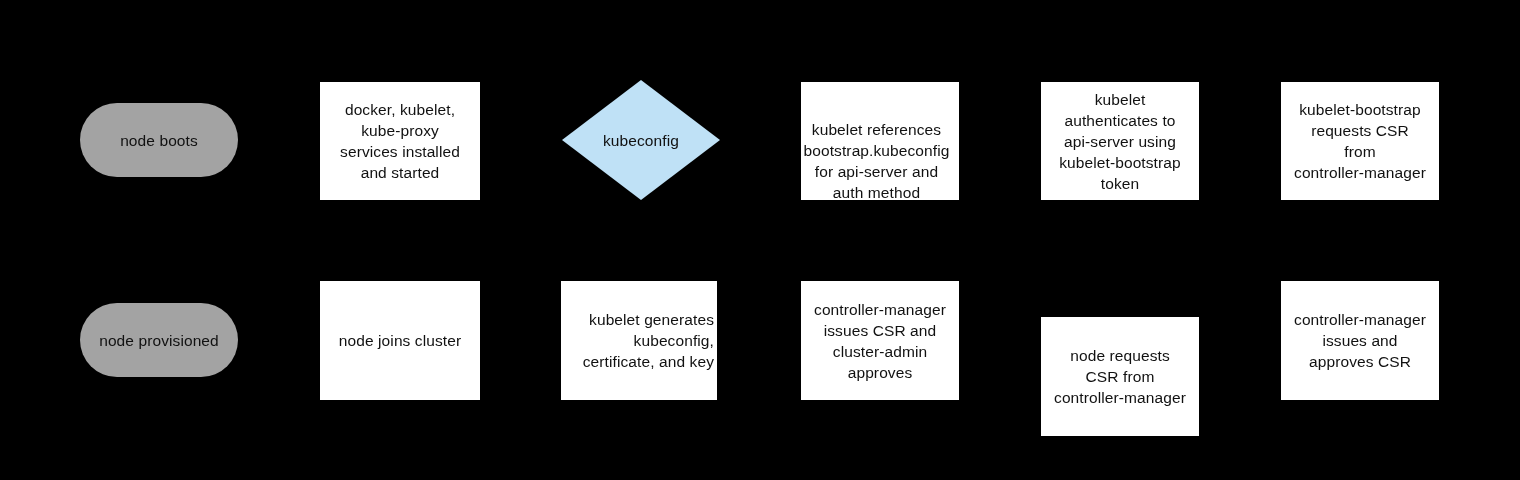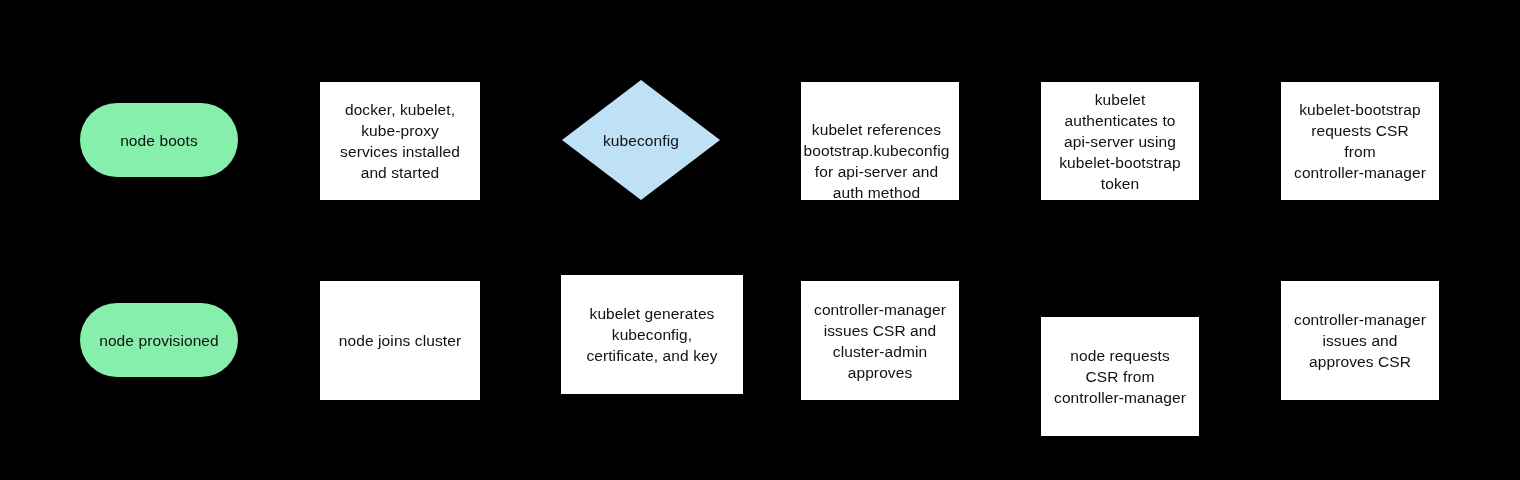--- a/index.html
+++ b/index.html
@@ -42,21 +42,21 @@
 
   
   .node.process {
     background: #ffffff;
     border: 1px solid #ffffff;
     padding: 0 2px;
   }
 
   
   .node.terminator {
-    background: #86efac;
+    background: #a3a3a3;
     border-radius: 38px;
   }
 
   
   .node.decision {
     background: transparent;
   }
   .node.decision .diamond-shape {
     position: absolute;
     left: 0;
@@ -128,21 +128,21 @@
   </div>
 
   <div class="node process" style="left:320px; top:281px; width:160px; height:119px;">
     <span class="node-label">node joins cluster</span>
   </div>
 
   <div class="node terminator" style="left:80px; top:303px; width:158px; height:74px;">
     <span class="node-label">node provisioned</span>
   </div>
 
-  <div class="node process" style="left:561px; top:275px; width:182px; height:119px;">
+  <div class="node process" style="left:561px; top:281px; width:156px; height:119px;text-align:right;">
     <span class="node-label">kubelet generates
 kubeconfig,
 certificate, and key</span>
   </div>
 
   <div class="node process" style="left:801px; top:281px; width:158px; height:119px;">
     <span class="node-label">controller-manager
 issues CSR and
 cluster-admin
 approves</span>

